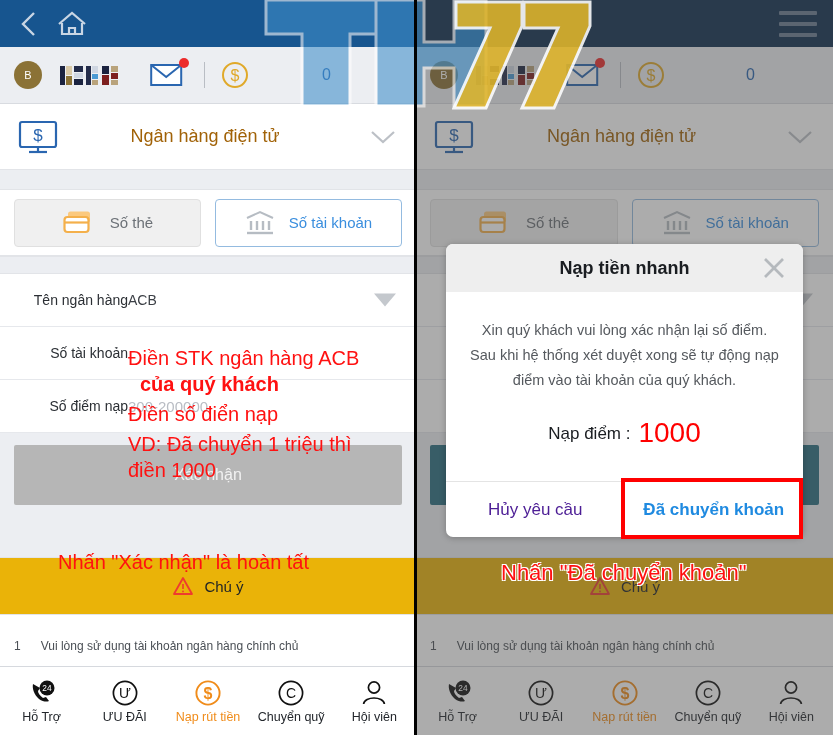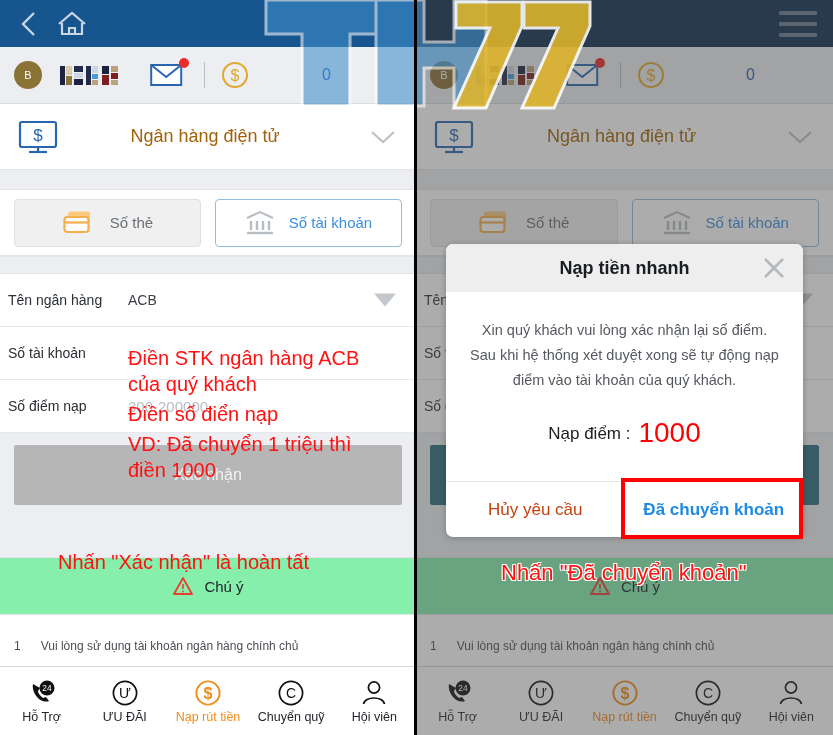--- a/index.html
+++ b/index.html
@@ -61,37 +61,37 @@
          justify-content:center; gap:14px; font-size:15px; }
   .tab-card { background:#f0f0f0; border:1px solid #e0e0e0; color:#6c7177; }
   .tab-bank { background:#fff; border:1px solid #94bbe0; color:#3a8ede; }
 
   .thin-gap { height:18px; background:#eceef2; border-top:1px solid #e2e4e8;
               border-bottom:1px solid #e2e4e8; }
 
   
   .frow { position:relative; height:53px; background:#fff; display:flex;
           align-items:center; border-bottom:1px solid #e6e8ec; }
-  .flabel { width:128px; padding-left:8px; font-size:14px; color:#2b2f34; flex:0 0 auto; }
+  .flabel { width:128px; padding-left:8px; font-size:14px; color:#2b2f34; flex:0 0 auto;text-align:right; }
   .fval { font-size:14px; color:#3c4046; }
   .fplace { font-size:15px; color:#b9bdc4; }
   .caret { position:absolute; right:20px; top:50%; transform:translateY(-50%);
            width:0; height:0; border-left:11px solid transparent;
            border-right:11px solid transparent; border-top:13px solid #c4c8cd; }
 
   
   .submit-wrap { background:#eceef2; padding:12px 14px 10px; }
   .submit { height:60px; border-radius:2px; display:flex; align-items:center;
             justify-content:center; font-size:16px; }
   .submit-off { background:#b6b6b6; color:#f2f2f2; }
   .submit-on  { background:#2a6e80; color:#cfe0e4; }
   .note-strip { background:#eceef2; height:42px; }
 
   
-  .chuy { height:58px; background:#86efac; display:flex; align-items:center;
+  .chuy { height:58px; background:#eab308; display:flex; align-items:center;
           justify-content:center; gap:10px; font-size:15px; color:#1e2226;
           border-top:1px solid #e2e4e8; border-bottom:1px solid #e2e4e8; }
   .tip-area { background:#fff; height:42px; position:relative; }
   .tip-line { position:absolute; left:14px; right:14px; top:24px;
               font-size:12px; color:#4a4f55; white-space:nowrap; overflow:hidden;
               height:14px; }
   .tip-line b { font-weight:normal; margin-right:20px; }
 
   
   .bnav { position:absolute; left:0; bottom:0; width:100%; height:69px;
@@ -126,21 +126,21 @@
   .modal-title { font-size:18px; color:#1a1d21; font-weight:bold; }
   .modal-x { position:absolute; right:16px; top:50%; transform:translateY(-50%); }
   .modal-body { padding:26px 22px 6px; text-align:center; }
   .modal-body p { font-size:14.5px; color:#55595e; line-height:25px; }
   .modal-amt { margin:24px 0 26px; font-size:17px; color:#1a1d21; }
   .modal-amt .num { color:#ff0000; font-size:28px; vertical-align:-3px;
                     margin-left:8px; }
   .modal-foot { display:flex; border-top:1px solid #e4e4e4; height:56px; }
   .modal-btn { flex:1; display:flex; align-items:center; justify-content:center;
                font-size:17px; }
-  .btn-cancel { color:#c2410c; }
+  .btn-cancel { color:#4c1d95; }
   .btn-ok { color:#1f8ae0; font-weight:bold; position:relative; }
   .ok-box { position:absolute; left:0; top:-18px; width:100%; height:61px;
             border:4px solid #ff0000; z-index:52; }
 
   svg { display:block; }
 </style>
 </head>
 <body>
 
 <div class="stage">
@@ -277,21 +277,21 @@
       <span>Chú ý</span>
     </div>
 
     <div class="tip-area">
       <div class="tip-line">
         <b>1</b><span>Vui lòng sử dụng tài khoản ngân hàng chính chủ</span>
       </div>
     </div>
 
     <div class="ann" style="left:128px; top:346px;">Điền STK ngân hàng ACB</div>
-    <div class="ann" style="left:128px; top:372px;">của quý khách</div>
+    <div class="ann" style="left:140px; top:372px;font-weight:bold;">của quý khách</div>
     <div class="ann" style="left:128px; top:402px;">Điền số điển nạp</div>
     <div class="ann" style="left:128px; top:432px;">VD: Đã chuyển 1 triệu thì</div>
     <div class="ann" style="left:128px; top:458px;">điền 1000</div>
     <div class="ann" style="left:58px; top:550px;">Nhấn "Xác nhận" là hoàn tất</div>
 
     <div class="bnav">
       <div class="it">
         <span>
           <svg width="30" height="28" viewBox="0 0 30 28">
             <path d="M6 5 C5 9 7 16 12 20 C16 23 20 23 22 22 L19 18 L16 19 C13 17 11 14 11 12 L13 9 Z" fill="#111"></path>

